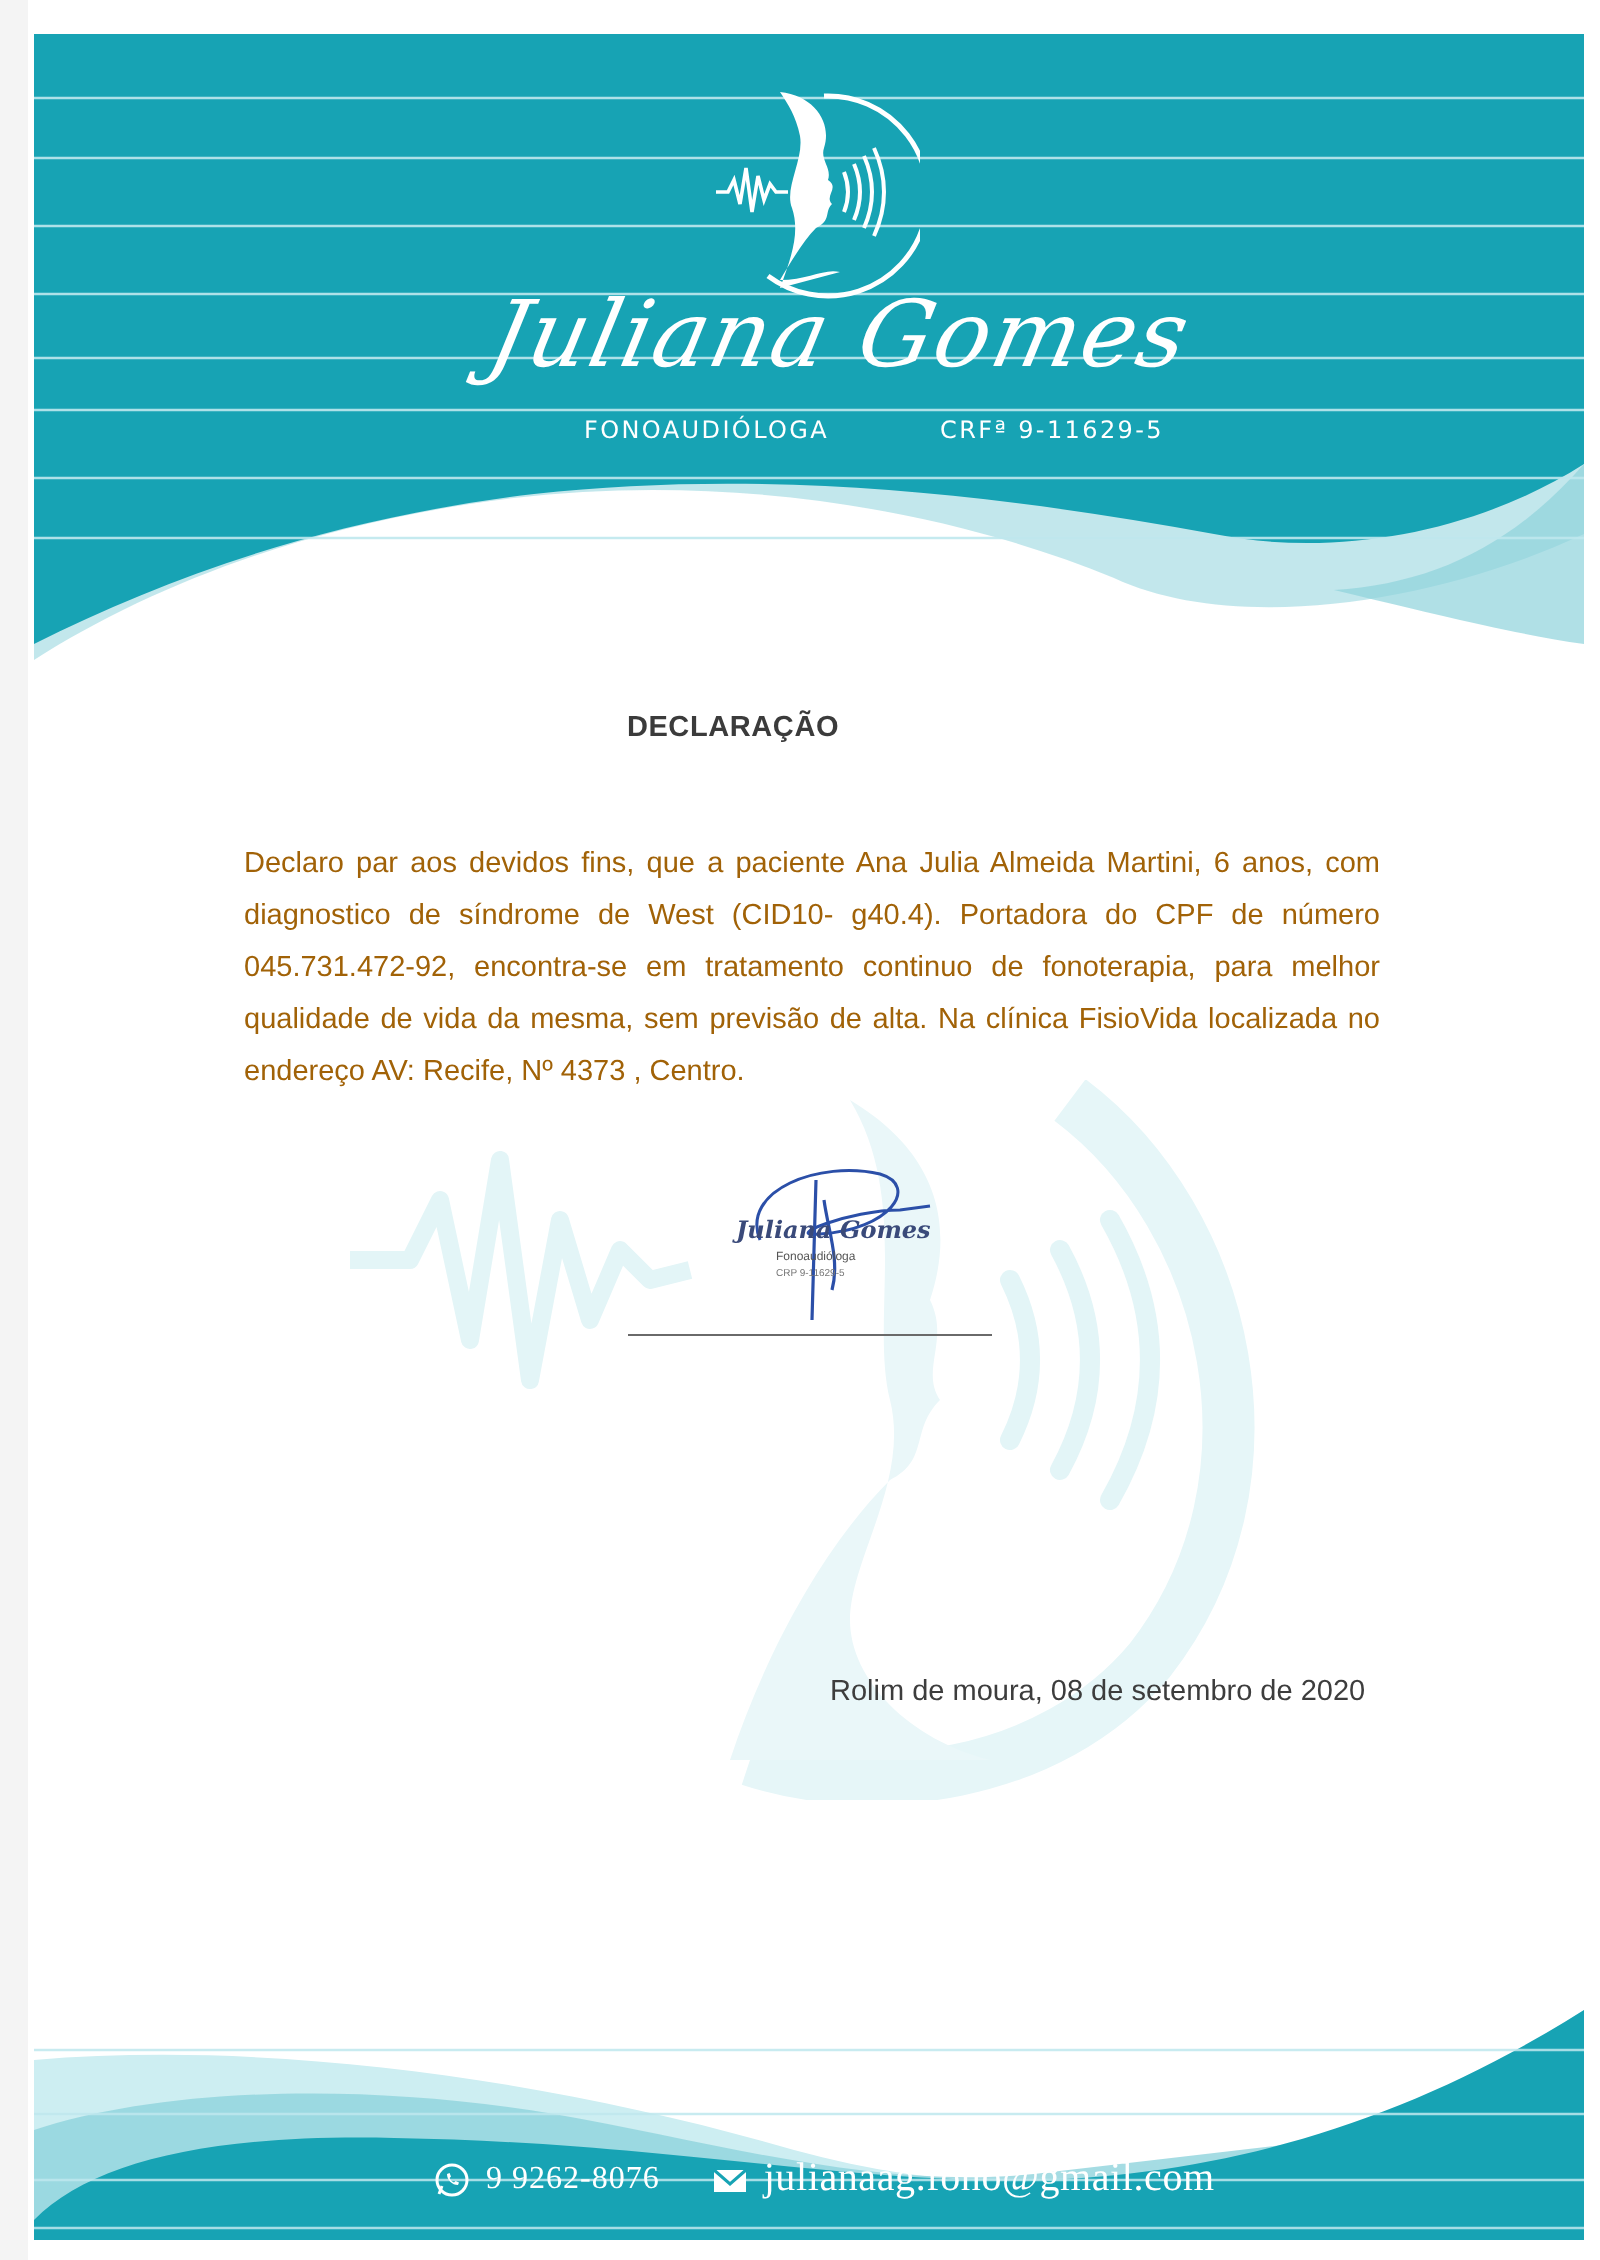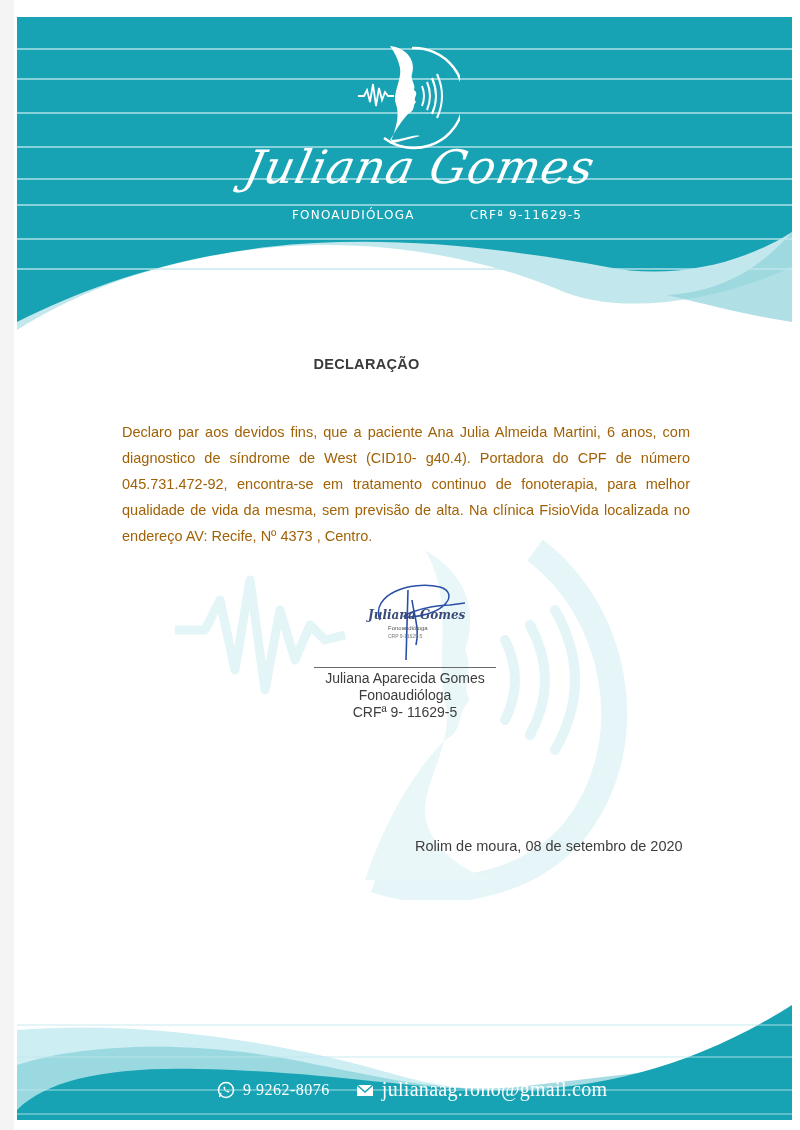--- a/index.html
+++ b/index.html
@@ -112,25 +112,20 @@
   <div class="sig-stamp">
     <svg width="160" height="90" viewBox="0 0 160 90">
       <path d="M50,45 C40,20 80,5 110,12 C130,18 115,40 80,42 C60,44 95,30 120,30 L135,28" fill="none" stroke="#2b4fa8" stroke-width="1.5"></path>
       <path d="M78,15 L76,85 M82,25 C84,40 90,55 86,70" fill="none" stroke="#2b4fa8" stroke-width="1.6"></path>
       <text x="38" y="44" font-family="DejaVu Serif, serif" font-style="italic" font-weight="bold" font-size="12" fill="#3a4a7a">Juliana Gomes</text>
       <text x="58" y="55" font-family="Liberation Sans, sans-serif" font-size="6" fill="#555">Fonoaudióloga</text>
       <text x="58" y="63" font-family="Liberation Sans, sans-serif" font-size="5" fill="#777">CRP 9-11629-5</text>
     </svg>
   </div>
   <div class="sig-line"></div>
-  <div class="sig-text">
-    <div>Juliana Aparecida Gomes</div>
-    <div>Fonoaudióloga</div>
-    <div>CRFª 9- 11629-5</div>
-  </div>
 </div>
 
 <div class="doc-date">Rolim de moura, 08 de setembro de 2020</div>
 
 <div class="footer">
   <svg width="775" height="125" viewBox="0 0 775 125">
     <path d="M0,35 C120,25 260,45 380,80 C470,105 560,100 640,75 C700,55 745,30 775,10 V125 H0 Z" fill="#cdeef2"></path>
     <path d="M0,70 C60,50 160,45 260,62 C340,76 420,100 500,92 L775,60 V125 H0 Z" fill="#8fd3dc" opacity="0.8"></path>
     <path d="M0,115 C30,85 90,72 180,74 C300,76 380,92 470,95 C580,98 680,70 775,10 V125 H0 Z" fill="#17a3b4"></path>
     <g stroke="#bfe8ee" stroke-width="1.2" opacity="0.85">

